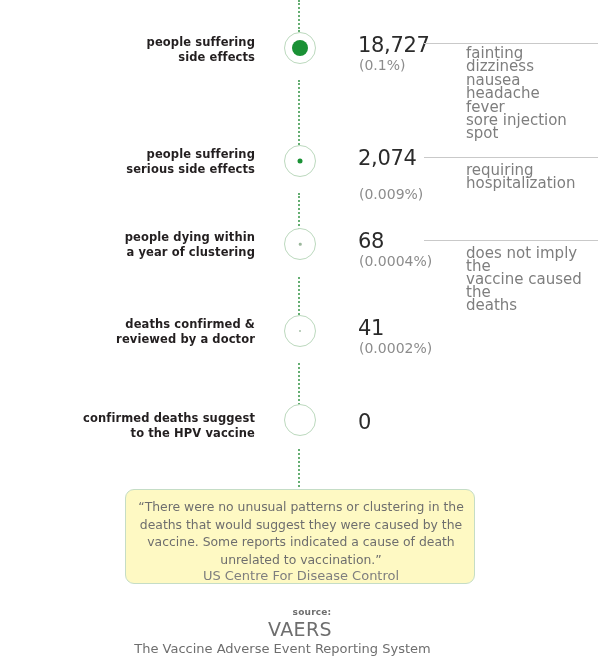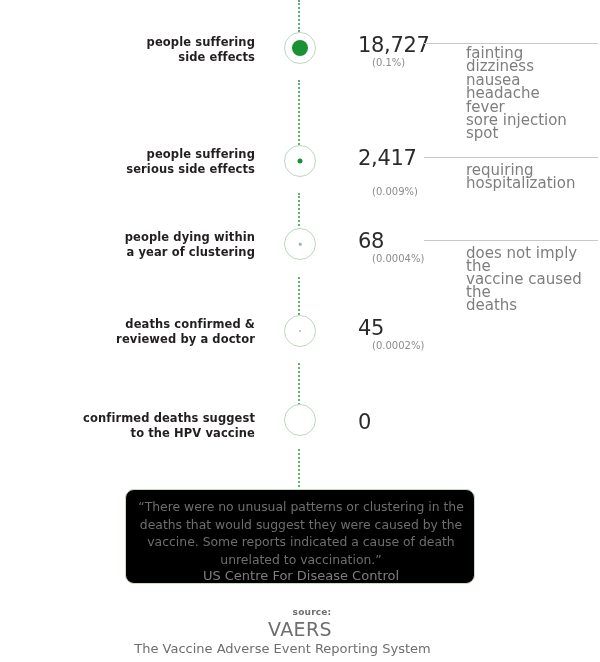--- a/index.html
+++ b/index.html
@@ -66,22 +66,22 @@
     left: 358px;
     font-family: "DejaVu Sans", sans-serif;
     font-size: 21px;
     font-weight: normal;
     color: #2b2b2b;
     letter-spacing: -.3px;
     white-space: nowrap;
   }
   .pct {
     position: absolute;
-    left: 372px;
-    font-size: 10px;
+    left: 359px;
+    font-size: 14px;
     color: #8c8c8c;
     letter-spacing: 0;
     white-space: nowrap;
     text-align: center;
   }
 
   .rule {
     position: absolute;
     height: 1px;
     background: #c9c9c9;
@@ -100,21 +100,21 @@
 
   
   .quote-card {
     position: absolute;
     left: 125px;
     top: 489px;
     width: 350px;
     height: 95px;
     border: 1px solid #c5ddc6;
     border-radius: 9px;
-    background: #000000;
+    background: #fef9c3;
     box-sizing: border-box;
   }
   .quote-text {
     position: absolute;
     left: 10px;
     top: 8px;
     width: 330px;
     text-align: center;
     font-size: 12.4px;
     line-height: 17.6px;
@@ -188,21 +188,21 @@
 fever
 sore injection spot</div>
   </div>
 
   <div class="row">
     <div class="row-label" style="top: 147px; white-space: pre-line;">people suffering
 serious side effects</div>
     <div class="bubble" style="top:145px;width:32px;height:32px;">
       <span class="dot" style="width:5px;height:5px;"></span>
     </div>
-    <div class="value" style="top:146px;">2,417</div>
+    <div class="value" style="top:146px;">2,074</div>
     <div class="pct" style="top:170px;margin-top:16px;">(0.009%)</div>
     <div class="rule" style="left:424px;top:157px;width:174px;"></div>
     <div class="note" style="top: 164px; white-space: pre-line;">requiring hospitalization</div>
   </div>
 
   <div class="row">
     <div class="row-label" style="top: 230px; white-space: pre-line;">people dying within
 a year of clustering</div>
     <div class="bubble" style="top:228px;width:32px;height:32px;">
       <span class="dot" style="width:2.5px;height:2.5px;background:#9bb79c;"></span>
@@ -214,21 +214,21 @@
 vaccine caused the
 deaths</div>
   </div>
 
   <div class="row">
     <div class="row-label" style="top: 317px; white-space: pre-line;">deaths confirmed &amp;
 reviewed by a doctor</div>
     <div class="bubble" style="top:315px;width:32px;height:32px;">
       <span class="dot" style="width:2px;height:2px;background:#a9c2aa;"></span>
     </div>
-    <div class="value" style="top:316px;">45</div>
+    <div class="value" style="top:316px;">41</div>
     <div class="pct" style="top:340px;">(0.0002%)</div>
   </div>
 
   <div class="row">
     <div class="row-label" style="top: 411px; white-space: pre-line;">confirmed deaths suggest
 to the HPV vaccine</div>
     <div class="bubble" style="top:404px;width:32px;height:32px;"></div>
     <div class="value" style="top:410px;">0</div>
   </div>
 

